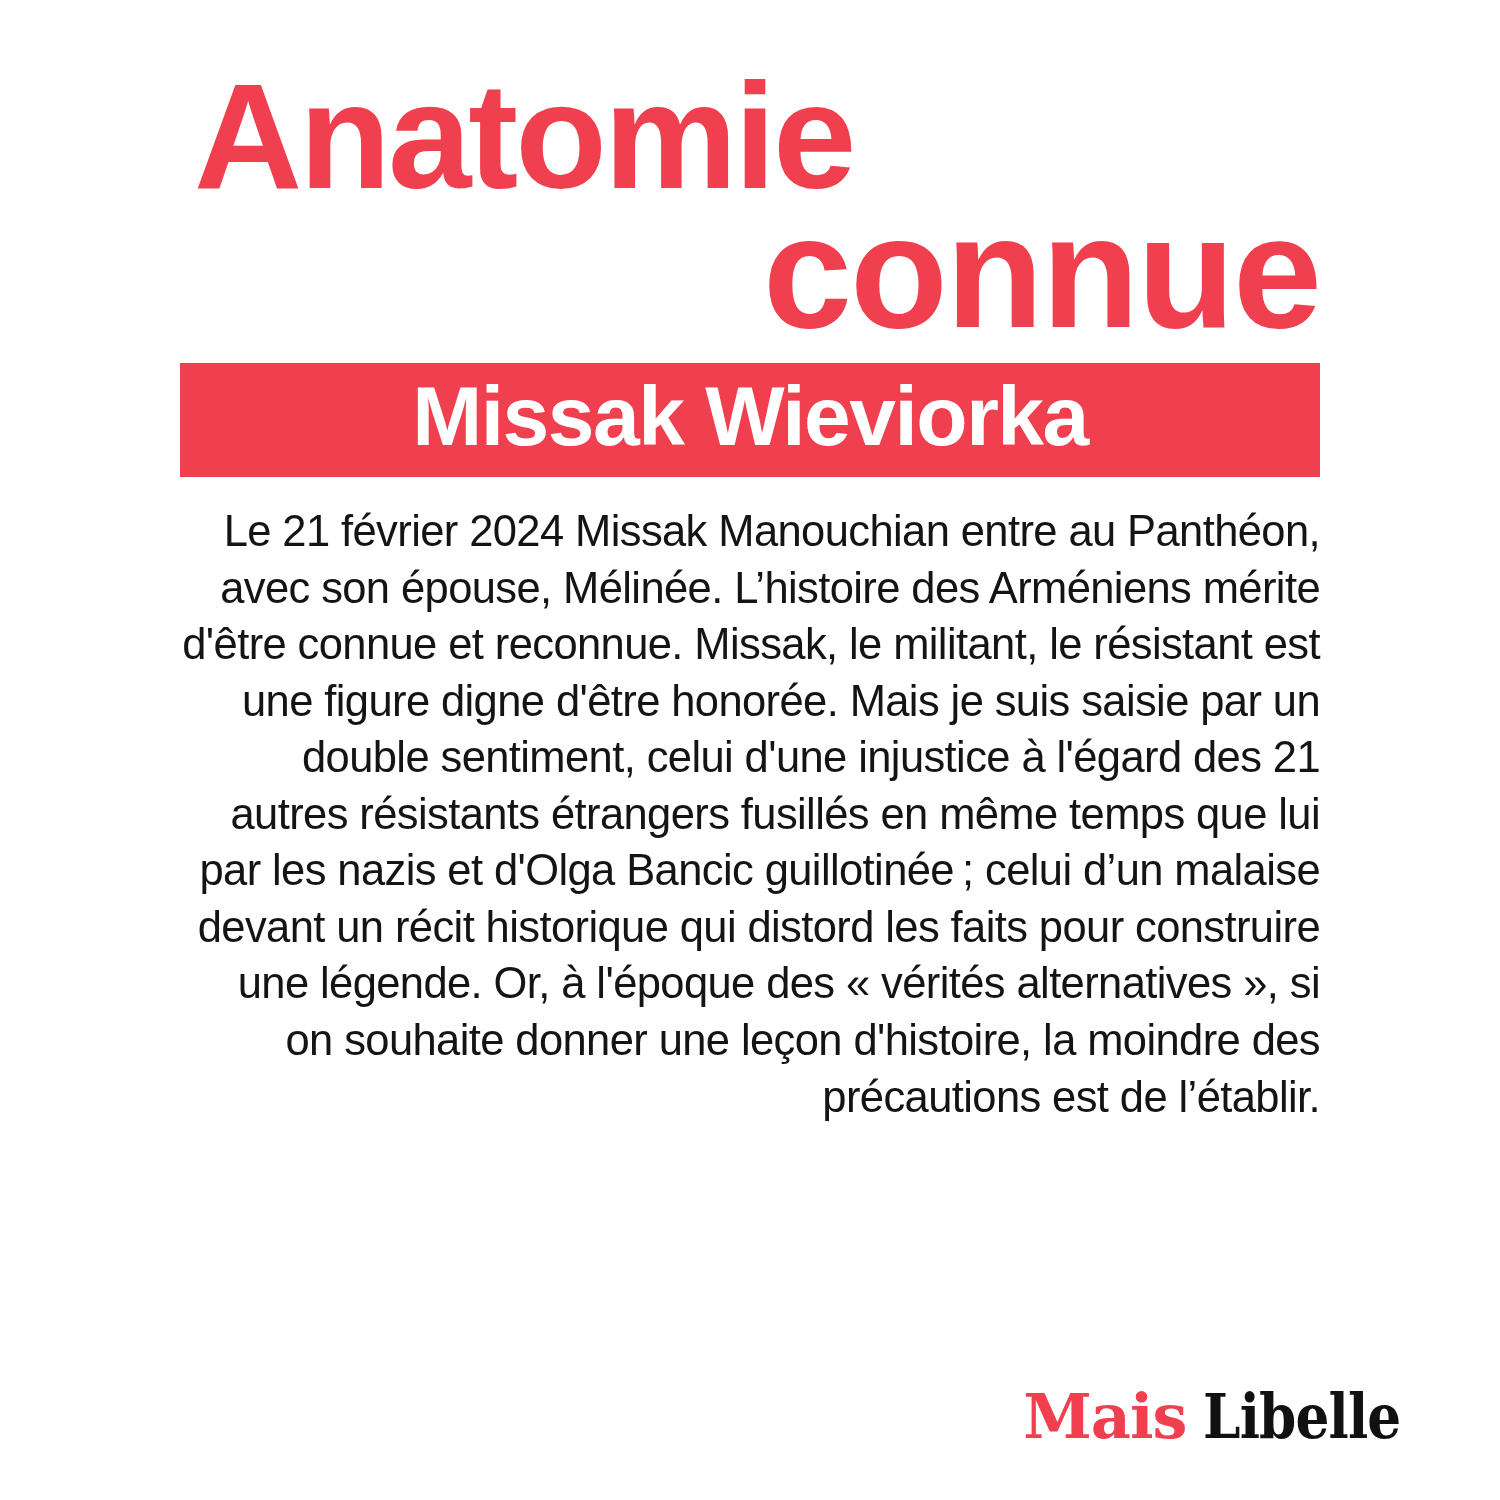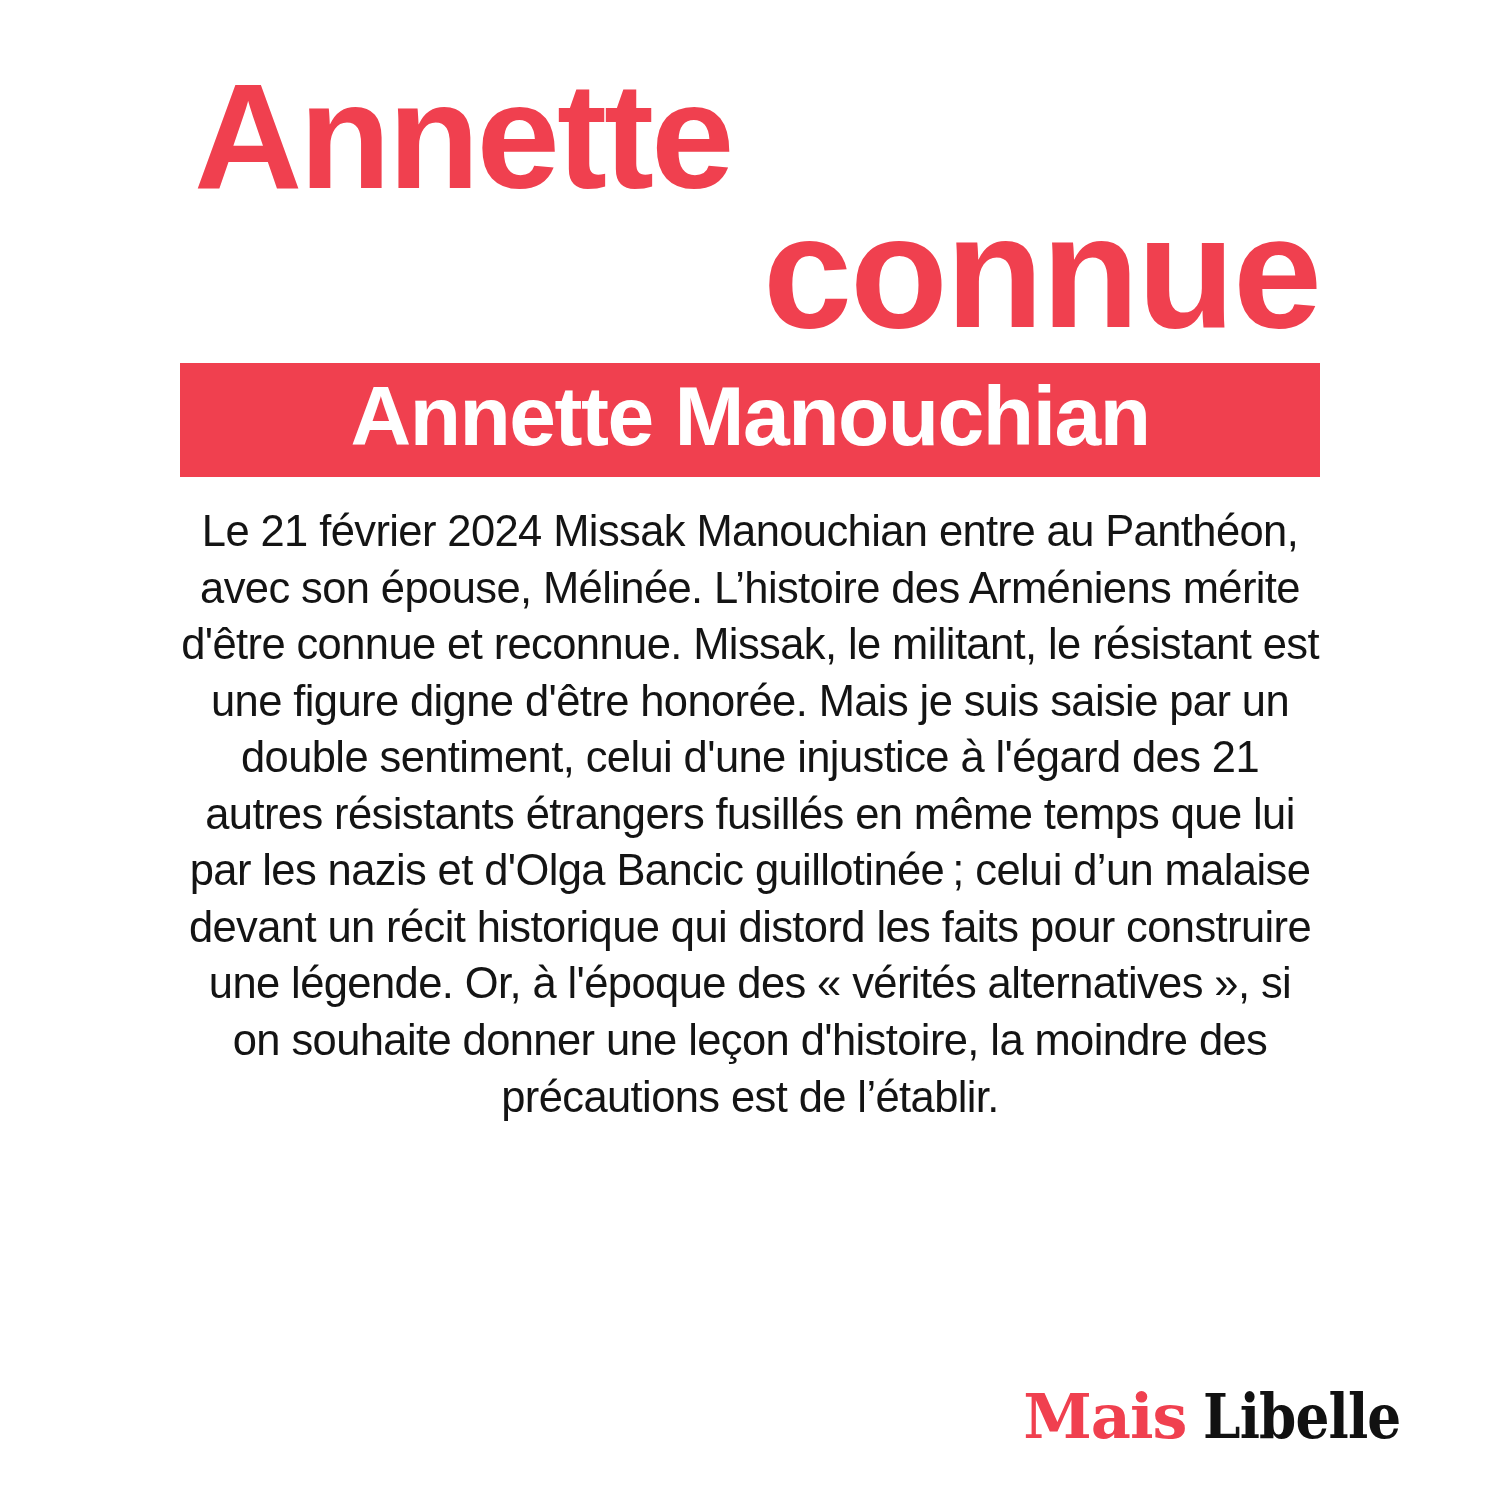--- a/index.html
+++ b/index.html
@@ -72,21 +72,21 @@
   }
 
   
   .blurb {
     margin-top: 26px;
     font-size: 43.5px;
     line-height: 1.30;
     letter-spacing: -0.6px;
     color: #141414;
     font-weight: normal;
-    text-align: center;
+    text-align: right;
   }
   .blurb p {
     margin: 0;
   }
 
   
   .logo {
     position: absolute;
     right: 84px;
     bottom: 52px;
@@ -110,25 +110,25 @@
     transform: scaleX(0.86);
     transform-origin: left baseline;
   }
 </style>
 </head>
 <body>
 
 <div class="cover">
 
   <div class="title-block">
-    <span class="title-line l1">Annette</span>
+    <span class="title-line l1">Anatomie</span>
     <span class="title-line l3">connue</span>
   </div>
 
-  <div class="author-band">Annette Manouchian</div>
+  <div class="author-band">Missak Wieviorka</div>
 
   <div class="blurb">
     <p>Le 21 février 2024 Missak Manouchian entre au Panthéon, avec son épouse, Mélinée. L’histoire des Arméniens mérite d'être connue et reconnue. Missak, le militant, le résistant est une figure digne d'être honorée. Mais je suis saisie par un double sentiment, celui d'une injustice à l'égard des 21 autres résistants étrangers fusillés en même temps que lui par les nazis et d'Olga Bancic guillotinée ; celui d’un malaise devant un récit historique qui distord les faits pour construire une légende. Or, à l'époque des «&nbsp;vérités alternatives&nbsp;», si on souhaite donner une leçon d'histoire, la moindre des précautions est de l’établir.</p>
   </div>
 
   <div class="logo">
     <span class="logo-seuil">Mais</span>
     <span class="logo-libelle">Libelle</span>
   </div>
 

